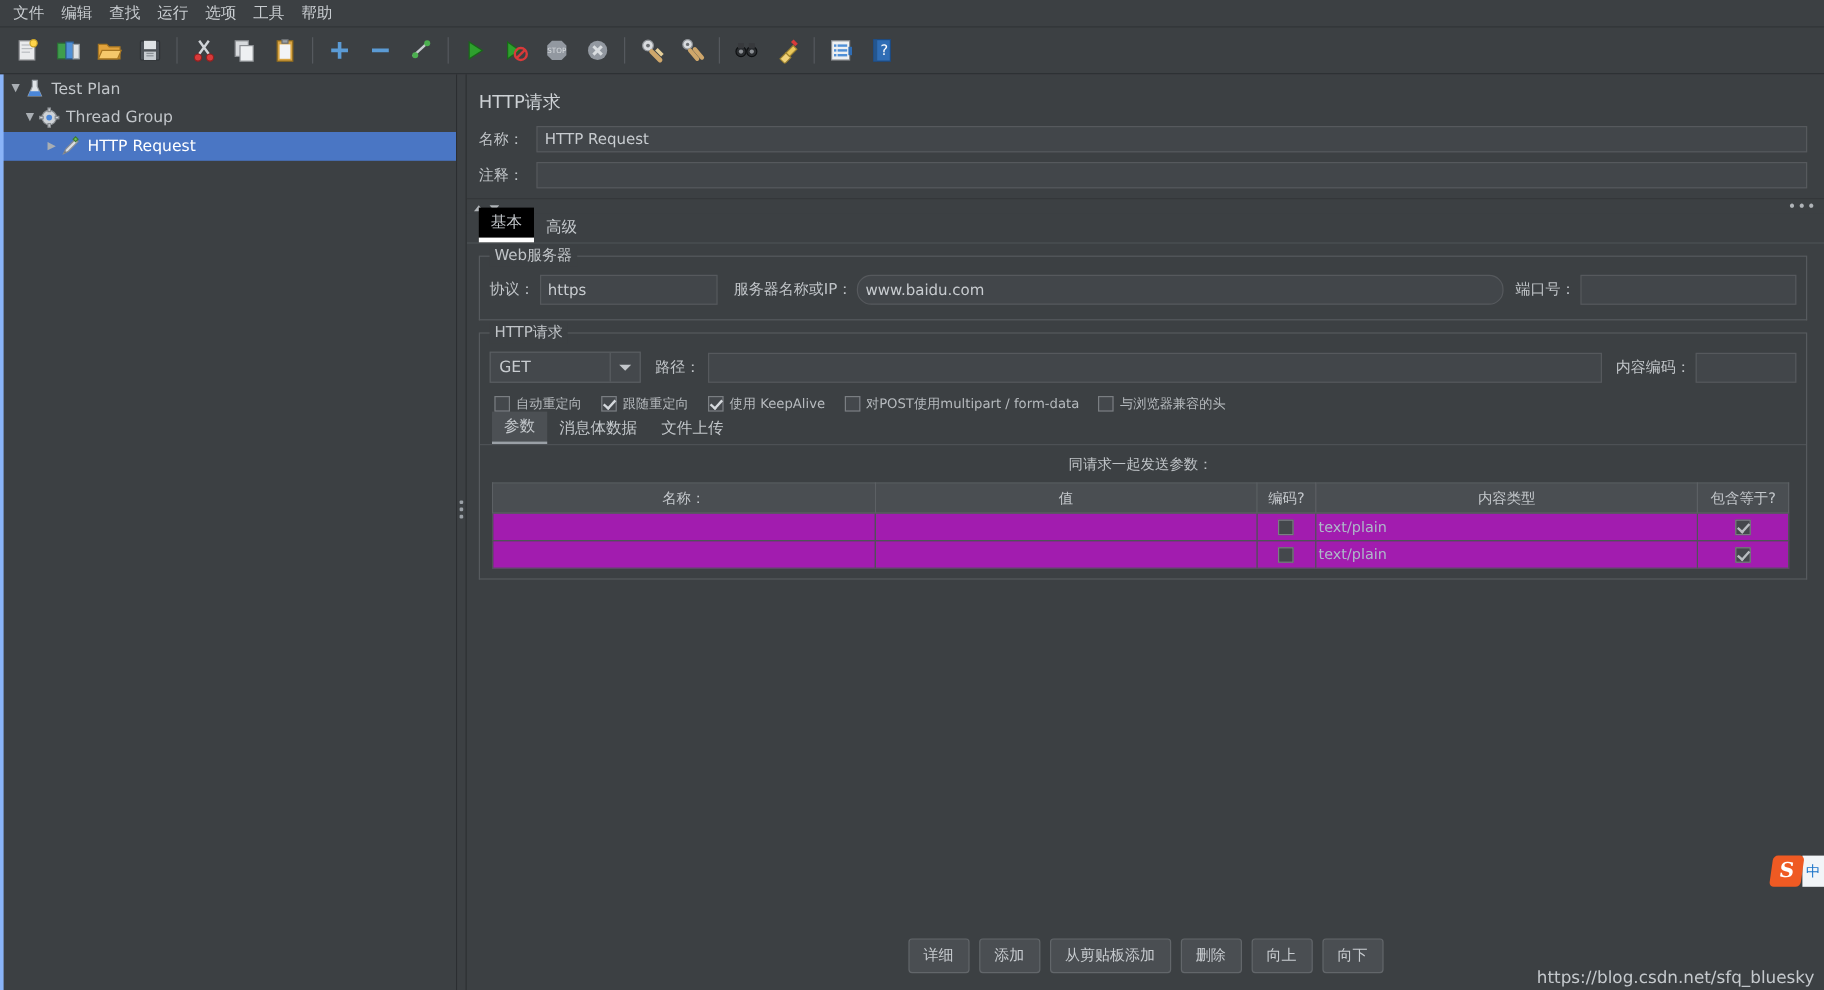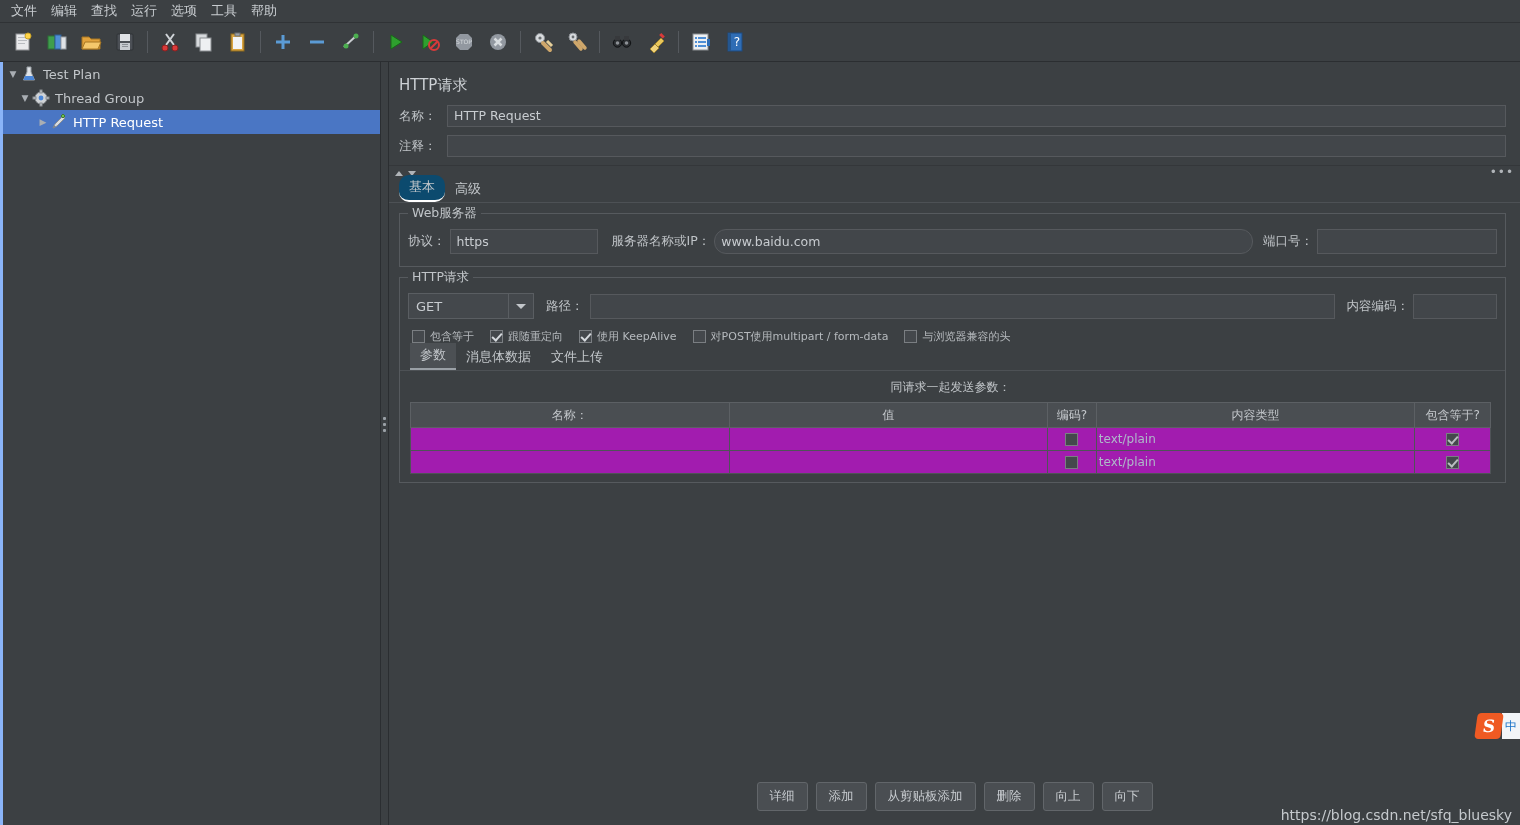--- a/index.html
+++ b/index.html
@@ -43,21 +43,21 @@
   }
   
   .collapse{height:12px;background:#3c4043;display:flex;align-items:center;justify-content:space-between;padding:0 6px;border-top:1px solid #34373a;}
   .tri{width:0;height:0;display:inline-block;}
   .triu{border-left:4px solid transparent;border-right:4px solid transparent;border-bottom:5px solid #b0b4b8;}
   .trid{border-left:4px solid transparent;border-right:4px solid transparent;border-top:5px solid #b0b4b8;margin-left:5px;}
   .dots3{color:#b0b4b8;font-size:12px;letter-spacing:1px;line-height:8px;}
   
   .tabbar{display:flex;align-items:flex-end;height:24px;border-bottom:1px solid #4d5155;padding-left:10px;}
   .tab{padding:3px 10px 4px;font-size:13px;color:#c3c7cb;cursor:default;}
-  .tab.act{background:#0c4a6e;border-bottom:2px solid #ffffff;border-radius:10px;}
+  .tab.act{background:#000000;border-bottom:4px solid #ffffff;}
   .tabbar2{display:flex;align-items:flex-end;height:24px;padding-left:10px;border-bottom:1px solid #4d5155;}
   .tab2{padding:3px 10px 4px;font-size:13px;color:#c3c7cb;cursor:default;}
   .tab2.act{background:#4c5054;border-bottom:2px solid #9aa0a6;text-align:center;}
   
   .group{margin:10px 14px 0 10px;border:1px solid #565a5e;border-top:none;position:relative;padding:0 0 8px;}
   .group>.gtitle{position:absolute;top:-8px;left:8px;background:#3c4043;padding:0 4px;font-size:12.5px;color:#c0c4c8;}
   .gtopline{position:absolute;top:0;left:0;right:0;height:1px;background:#565a5e;}
   .ginner{padding:16px 8px 4px;}
   
   .cbrow{display:flex;align-items:center;padding:6px 0 2px 12px;flex-wrap:nowrap;}
@@ -395,21 +395,21 @@
         </div>
         <span class="flabel" style="margin-left:12px">路径：</span>
         <input class="inp" style="flex: 1 1 0%; margin-left: 6px; height: 25px; line-height: 25px;" value="">
         <span class="flabel" style="margin-left:12px">内容编码：</span>
         <input class="inp" style="width: 84px; margin-left: 4px; height: 25px; line-height: 25px;" value="">
       </div>
 
       <div class="cbrow">
         <label class="cbitem">
           <span class="cbox"></span>
-          <span class="cblabel">包含等于</span>
+          <span class="cblabel">自动重定向</span>
         </label>
         <label class="cbitem">
           <span class="cbox on"></span>
           <span class="cblabel">跟随重定向</span>
         </label>
         <label class="cbitem">
           <span class="cbox on"></span>
           <span class="cblabel">使用 KeepAlive</span>
         </label>
         <label class="cbitem">

